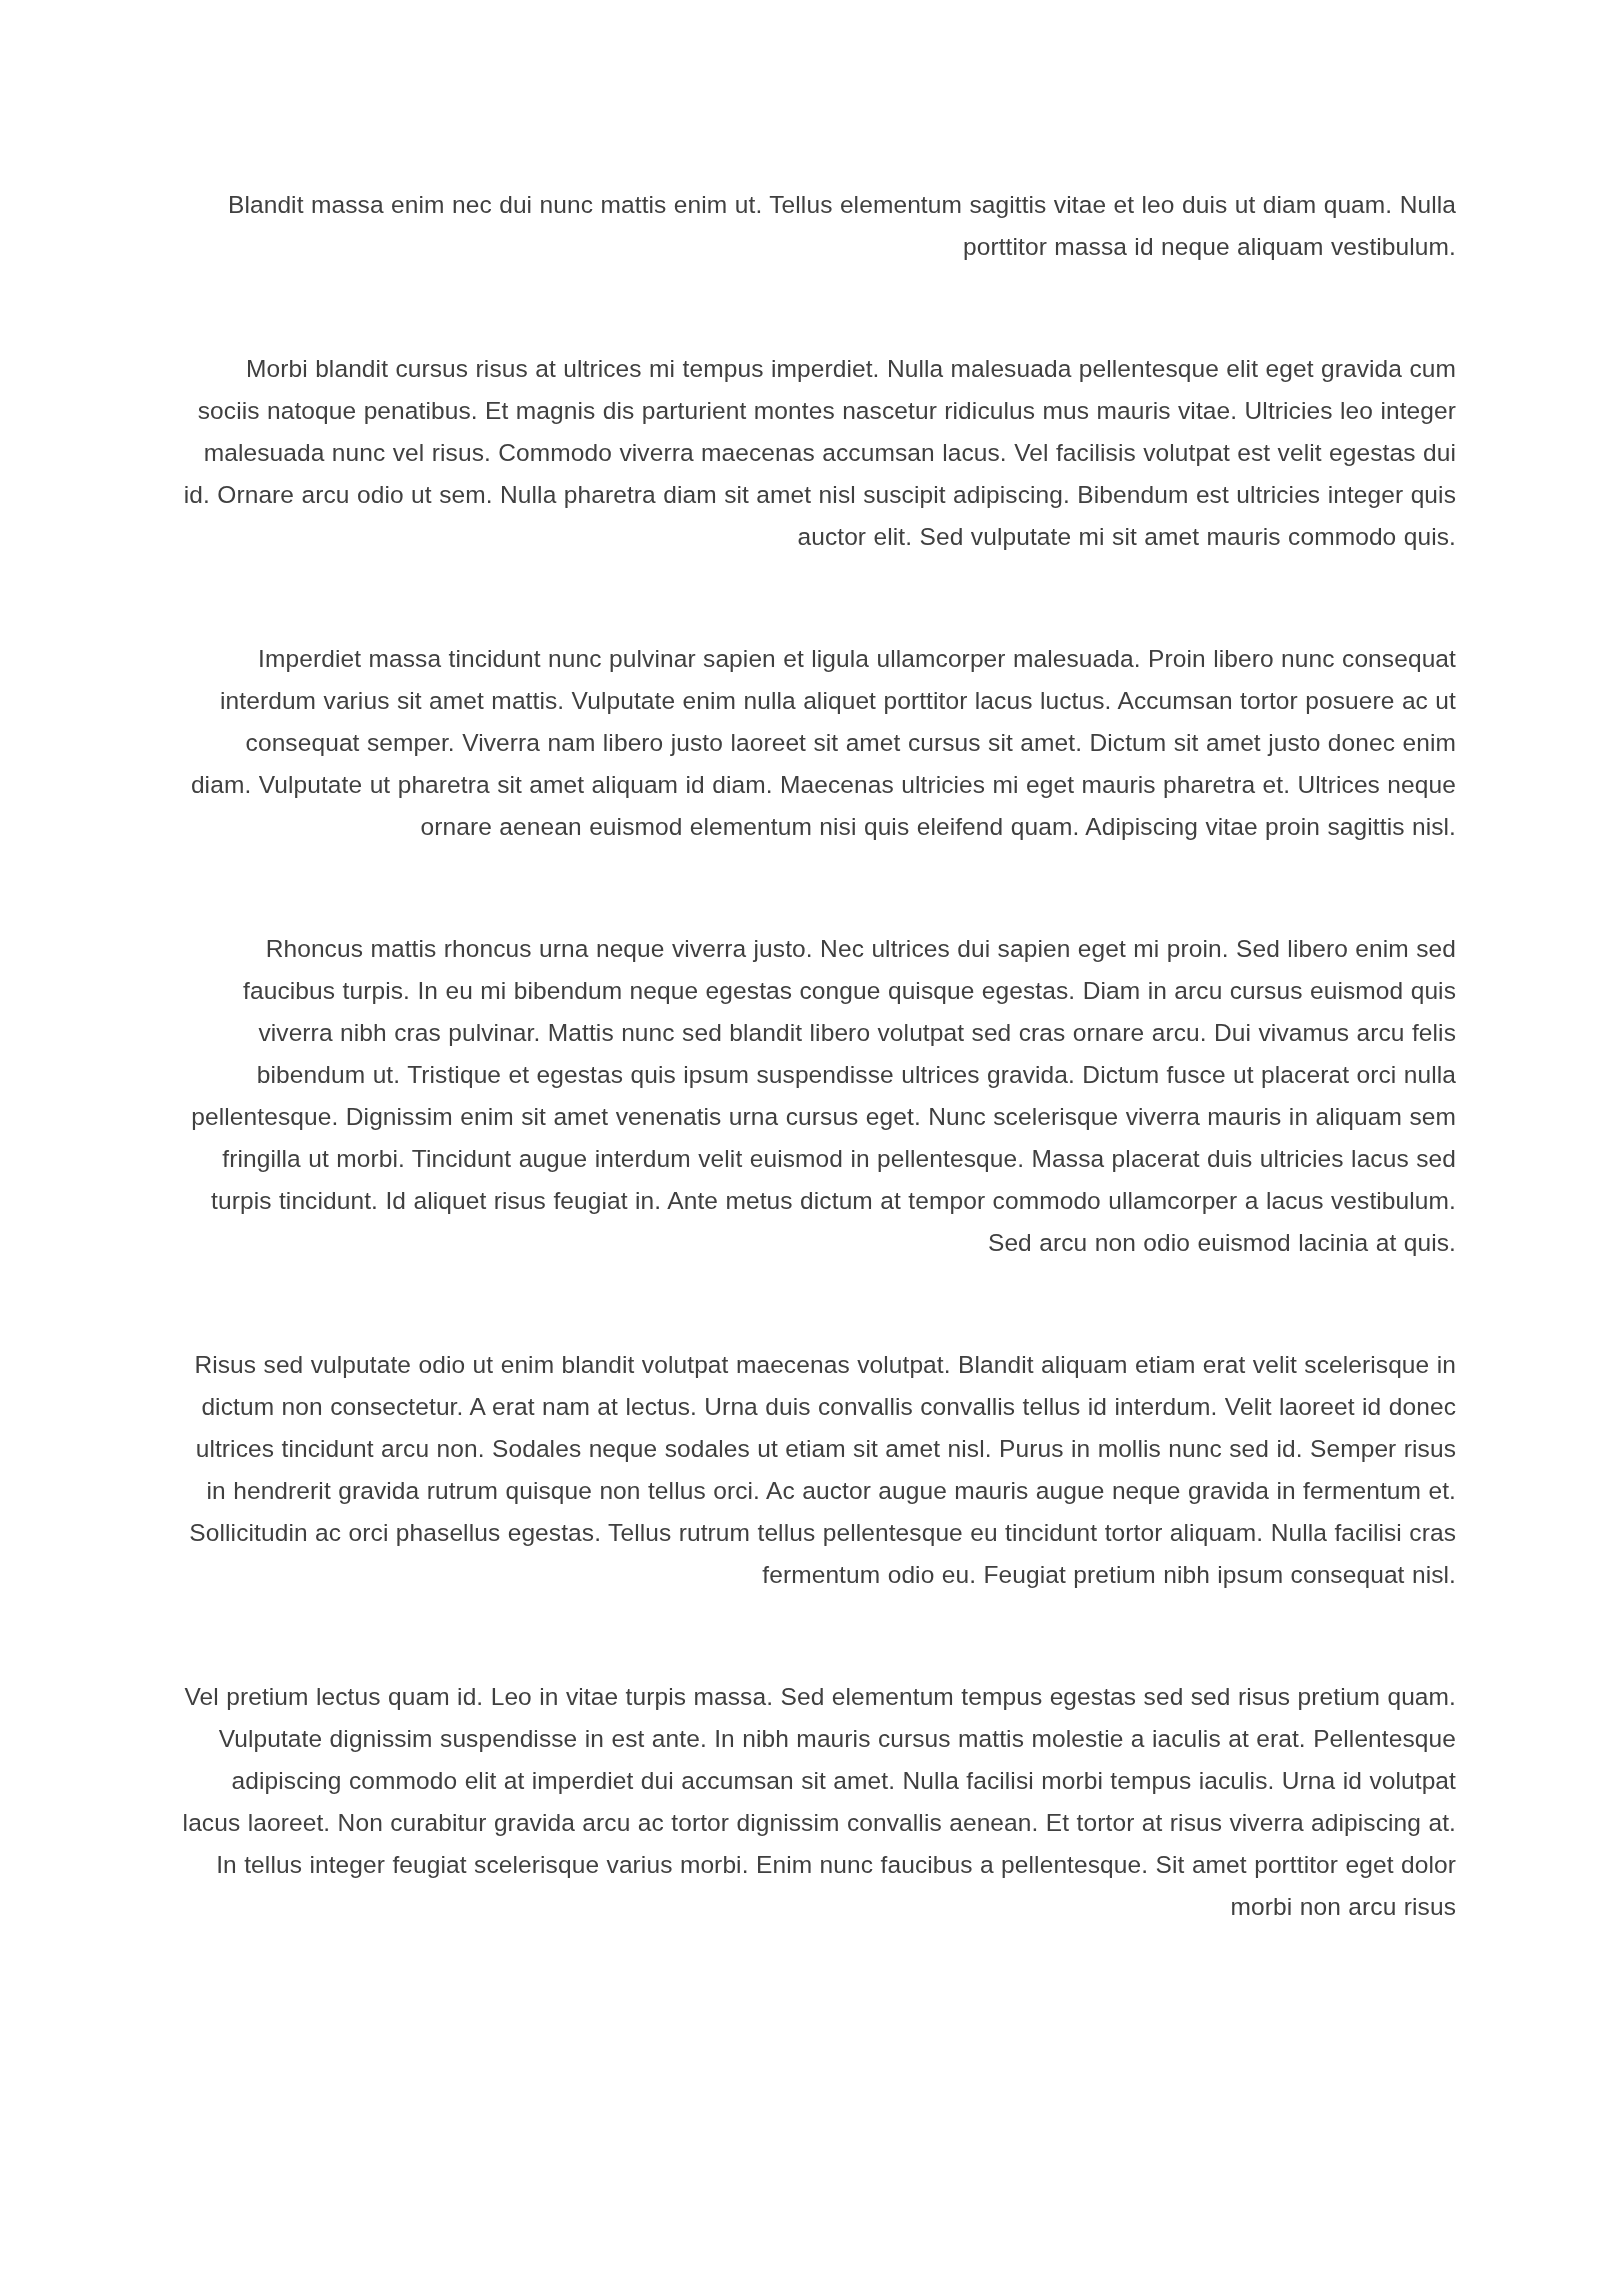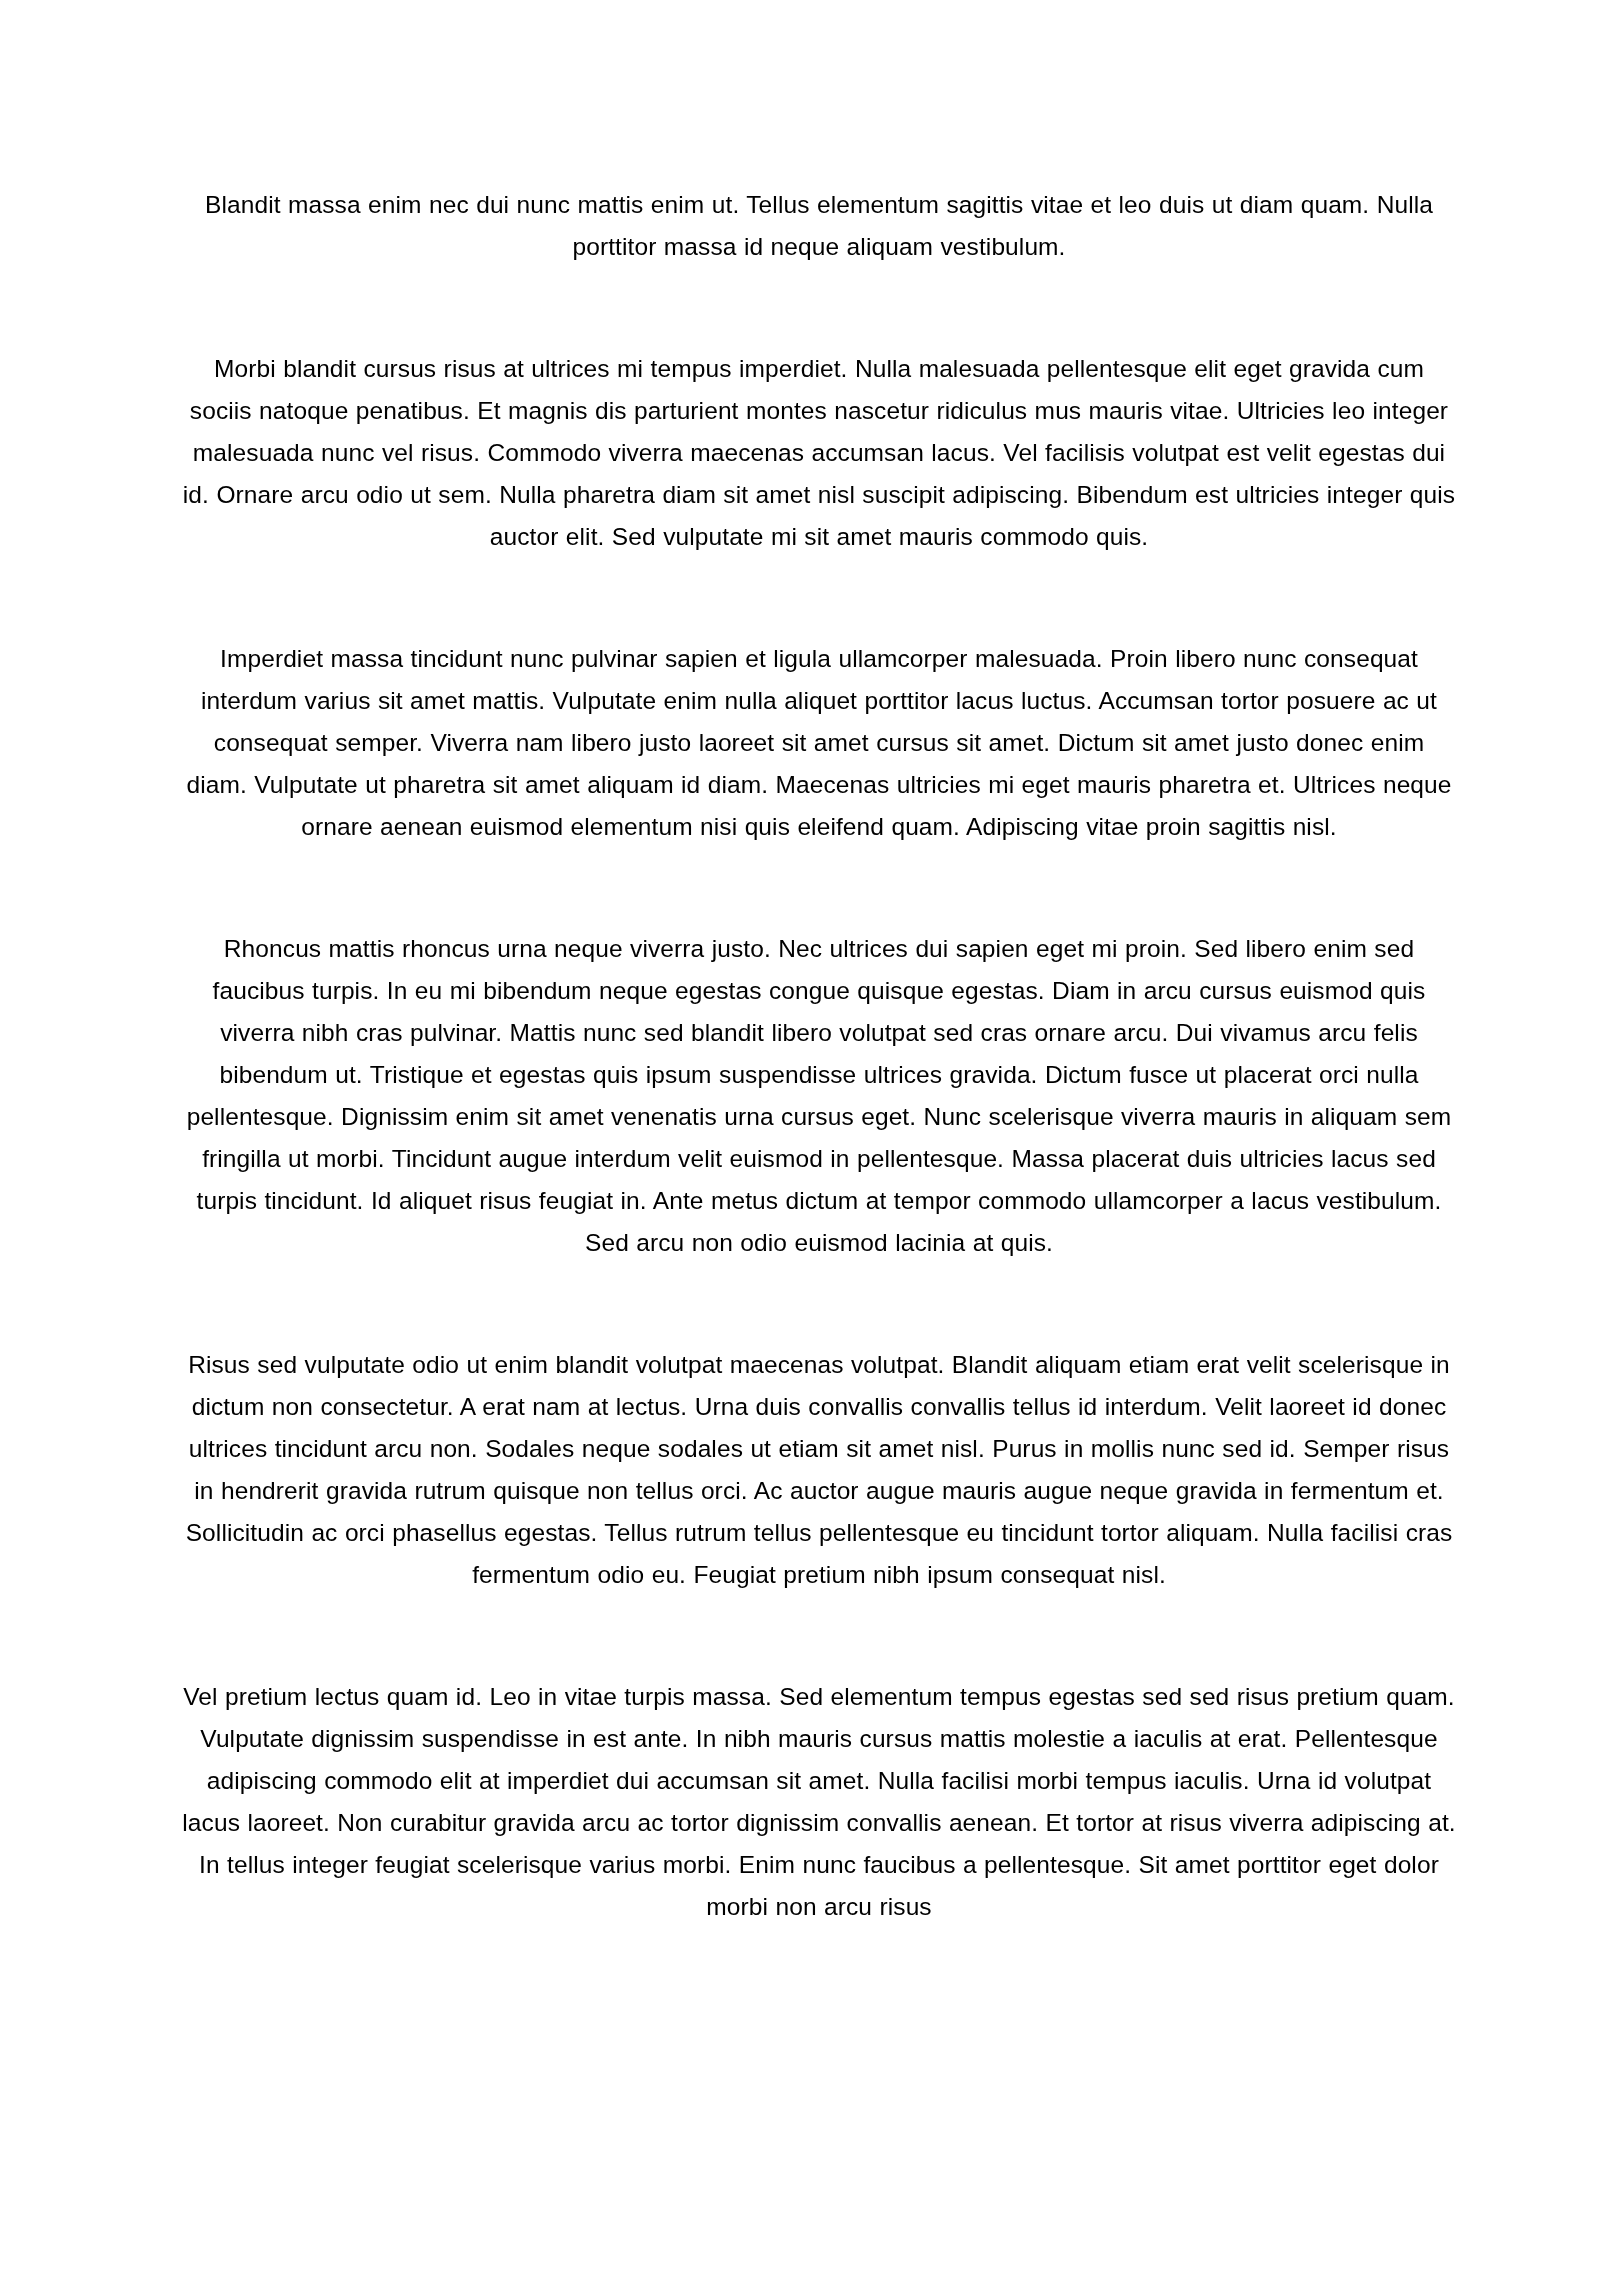--- a/index.html
+++ b/index.html
@@ -24,22 +24,22 @@
   .doc-content {
     position: absolute;
     left: 182px;
     top: 184px;
     width: 1274px;
   }
   .para {
     font-family: "Liberation Sans", "DejaVu Sans", sans-serif;
     font-size: 24.5px;
     line-height: 42px;
-    color: #000000;
-    text-align: center;
+    color: #404040;
+    text-align: right;
     margin: 0 0 80px 0;
     padding: 0;
     letter-spacing: 0.1px;
     word-spacing: 0.5px;
   }
   .para:last-child {
     margin-bottom: 14px;
   }
 </style>
 </head>

